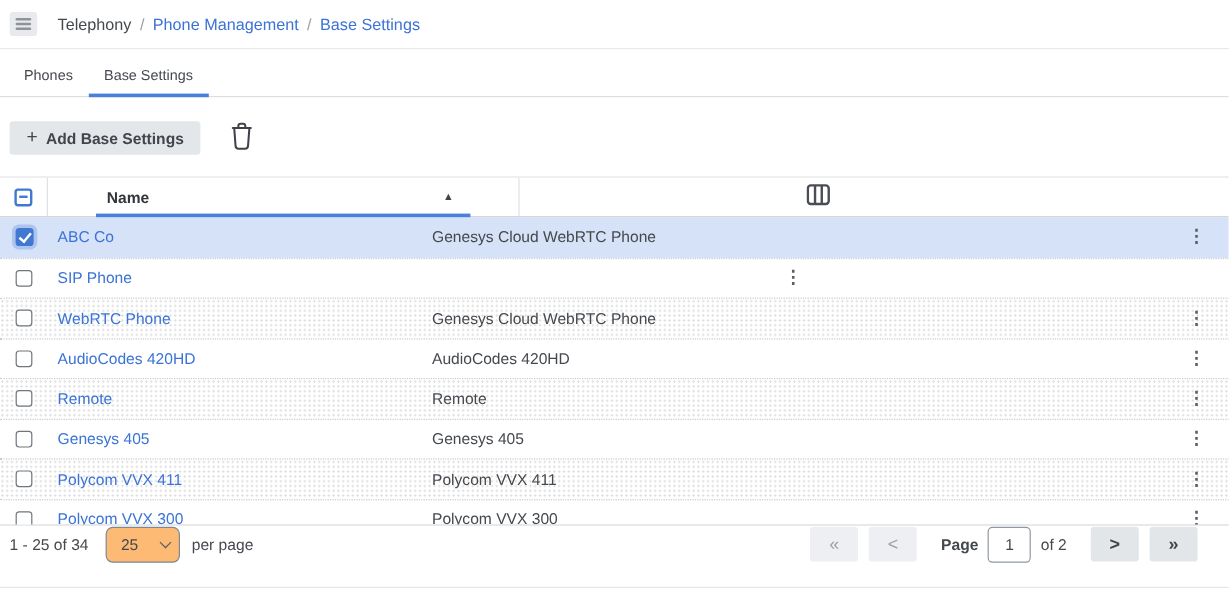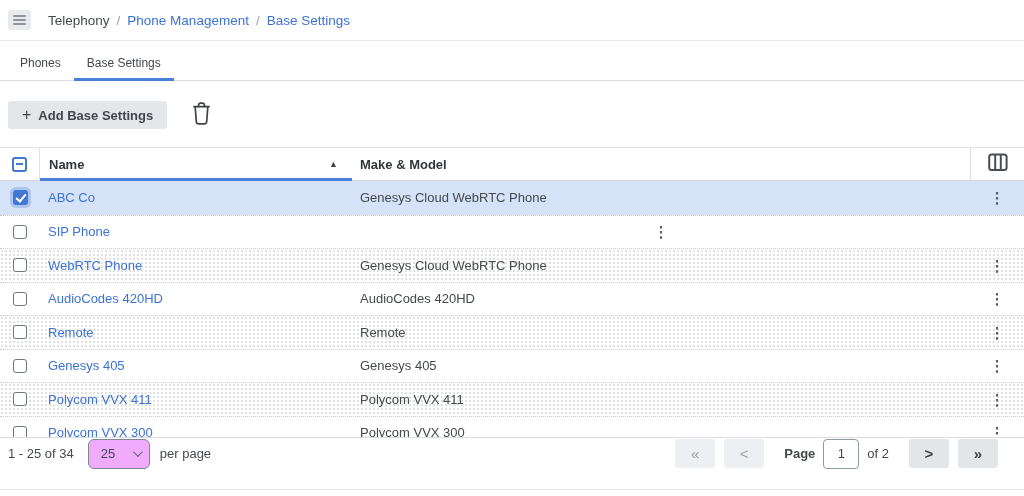--- a/index.html
+++ b/index.html
@@ -107,20 +107,21 @@
     display: grid;
     grid-template-columns: 40px 312px 1fr 54px;
     align-items: center;
   }
   .thead {
     height: 33px;
     border-bottom: 1px solid #d5d7da;
     font-size: 13px;
     font-weight: bold;
     color: #32363b;
+    gap: 40px;
   }
   .thead .cb-cell { border-right: 1px solid #dfe1e3; }
   .thead .actions-cell { border-left: 1px solid #dfe1e3; }
   .cb-cell { display: flex; justify-content: center; align-items: center; height: 100%; }
   .th-name {
     position: relative;
     height: 100%;
     display: flex; align-items: center;
     padding-left: 9px;
     cursor: pointer;
@@ -186,21 +187,21 @@
     display: flex;
     align-items: center;
     font-size: 13px;
     color: #45494e;
   }
   .page-size {
     margin-left: 14px;
     width: 62px; height: 30px;
     border: 1.5px solid #80878f;
     border-radius: 6px;
-    background: #f0abfc;
+    background: #fdba74;
     display: flex; align-items: center;
     padding: 0 9px 0 12px;
     cursor: pointer;
     justify-content: space-between;
   }
   .chev-down {
     width: 7px; height: 7px;
     border-right: 1.5px solid #5a5f66;
     border-bottom: 1.5px solid #5a5f66;
     transform: rotate(45deg) translateY(-2px);
@@ -276,23 +277,20 @@
 <div class="table-wrap">
   <div class="thead">
     <div class="cb-cell">
       <div class="cb indeterminate"></div>
     </div>
     <div class="th-name">
       <span>Name</span>
       <span class="sort-arrow">▲</span>
       <span class="sort-underline"></span>
     </div>
-    <div class="th-make">
-      <span>Make &amp; Model</span>
-    </div>
     <div class="actions-cell">
       <button class="columns-btn">
         <span>
           <svg width="20" height="19" viewBox="0 0 20 19" fill="none">
             <rect x="1.2" y="1.5" width="17.4" height="15.5" rx="2.5" stroke="#4a4e54" stroke-width="2"></rect>
             <line x1="7.2" y1="1.5" x2="7.2" y2="17" stroke="#4a4e54" stroke-width="2"></line>
             <line x1="12.8" y1="1.5" x2="12.8" y2="17" stroke="#4a4e54" stroke-width="2"></line>
           </svg>
         </span>
       </button>

